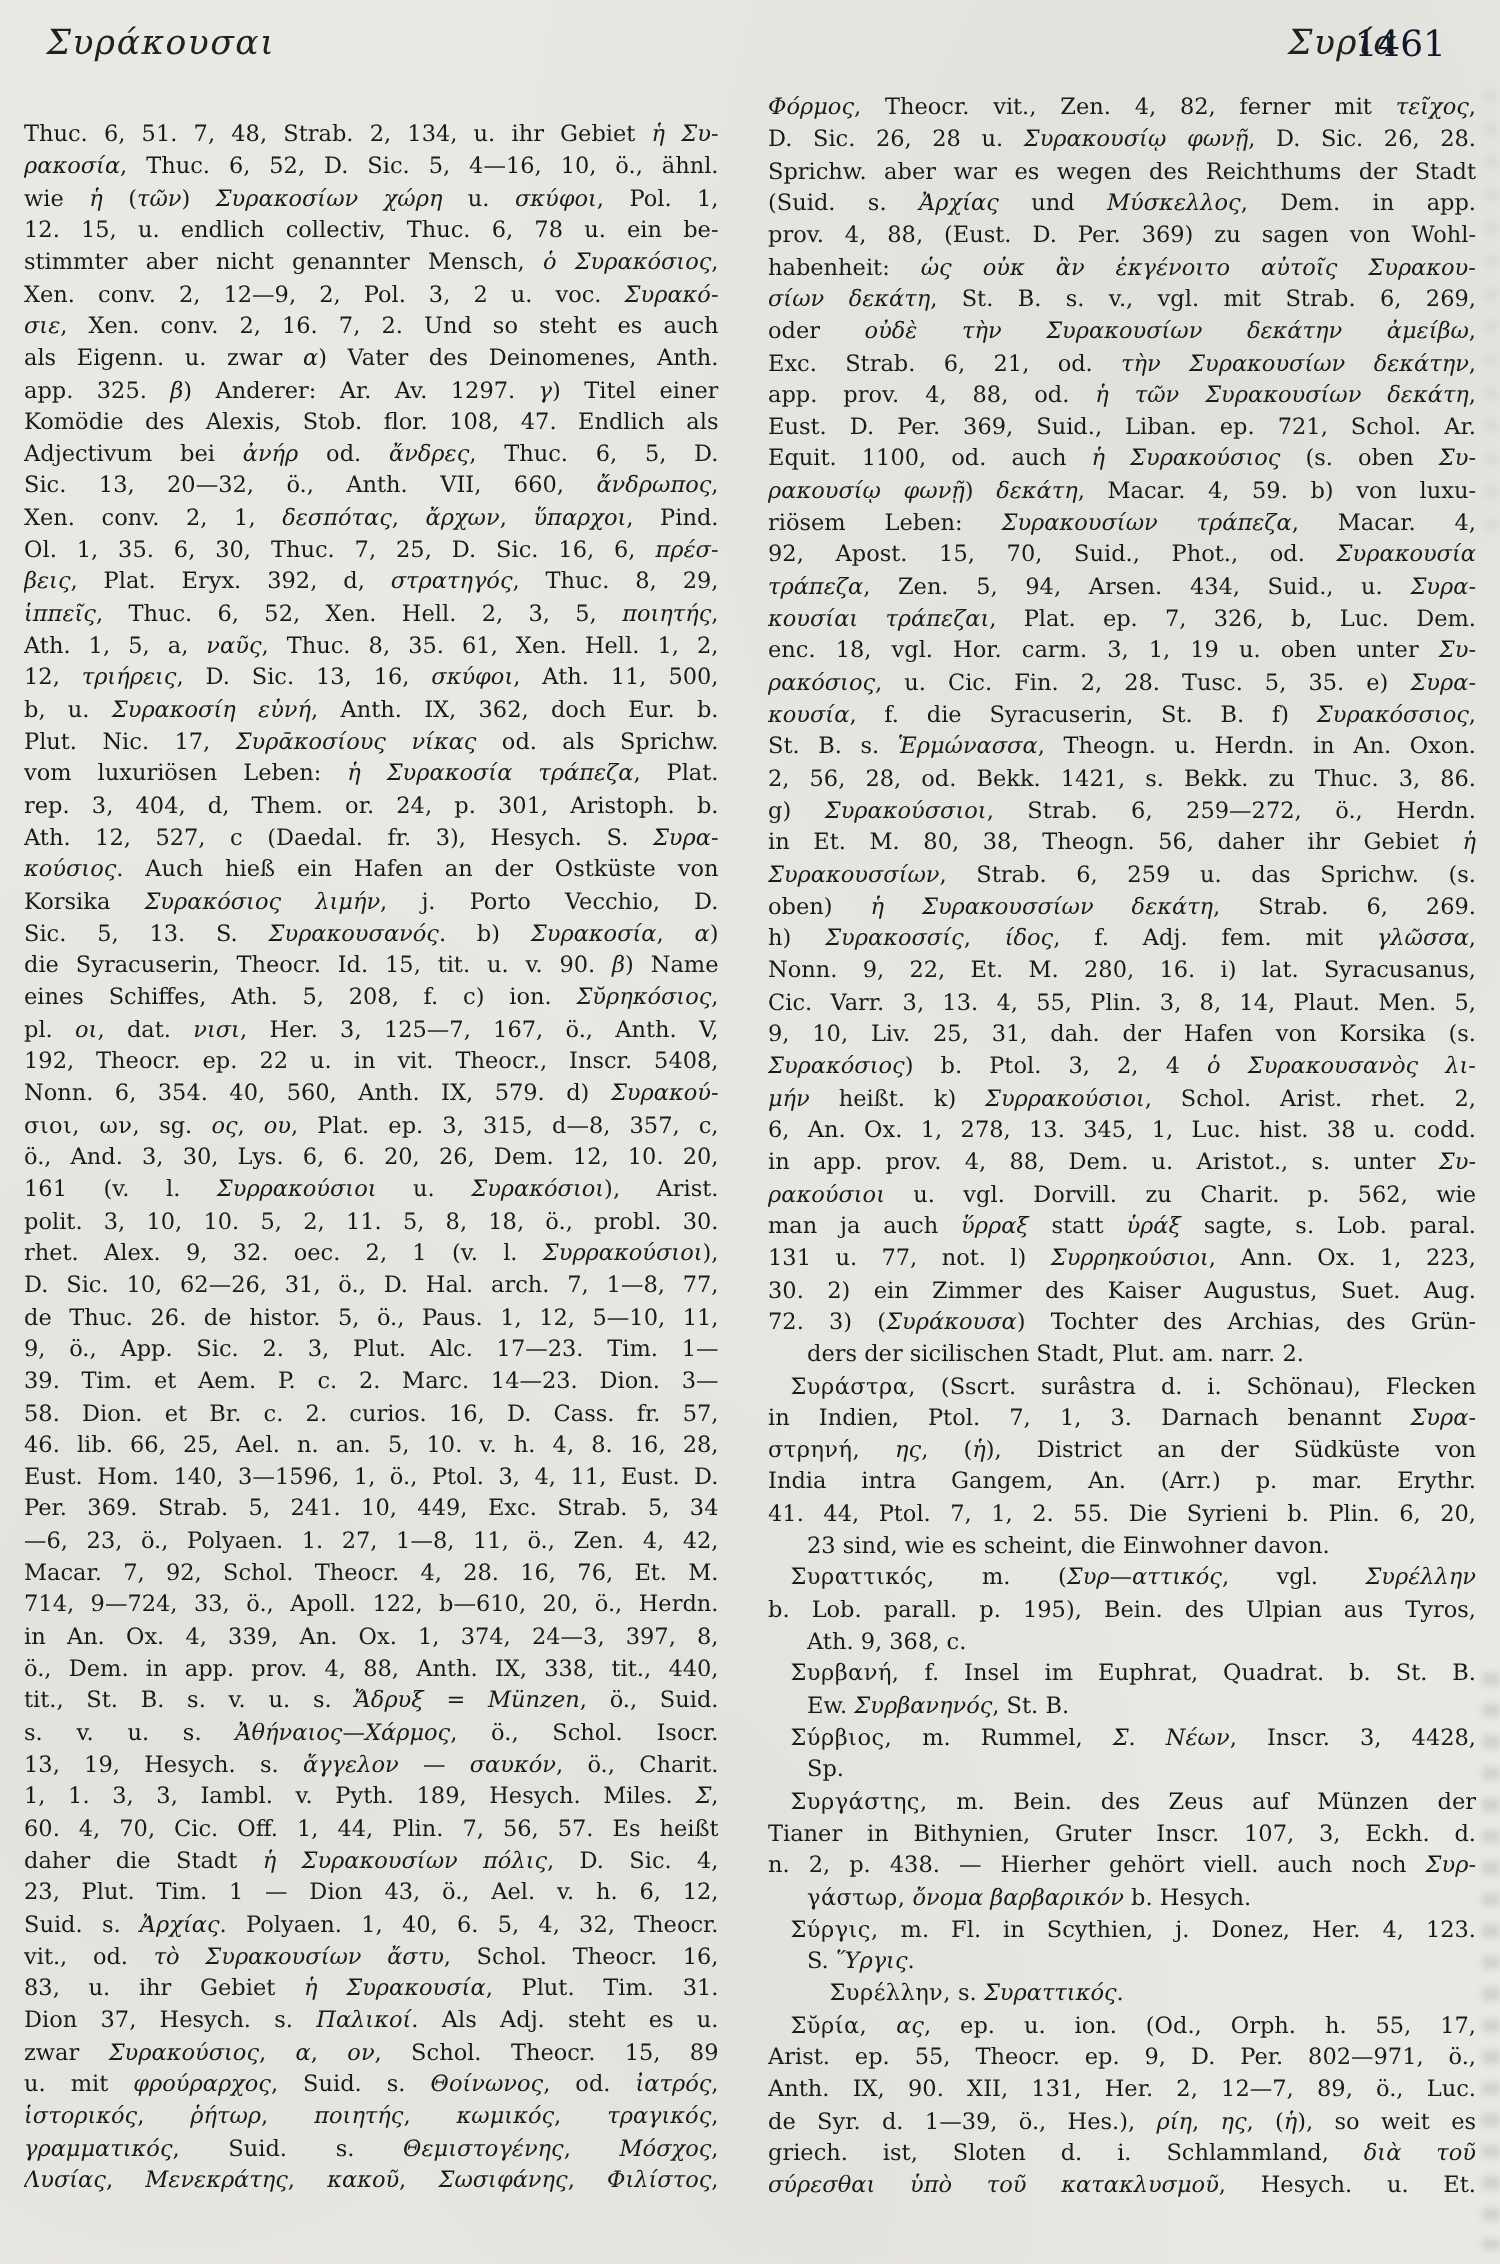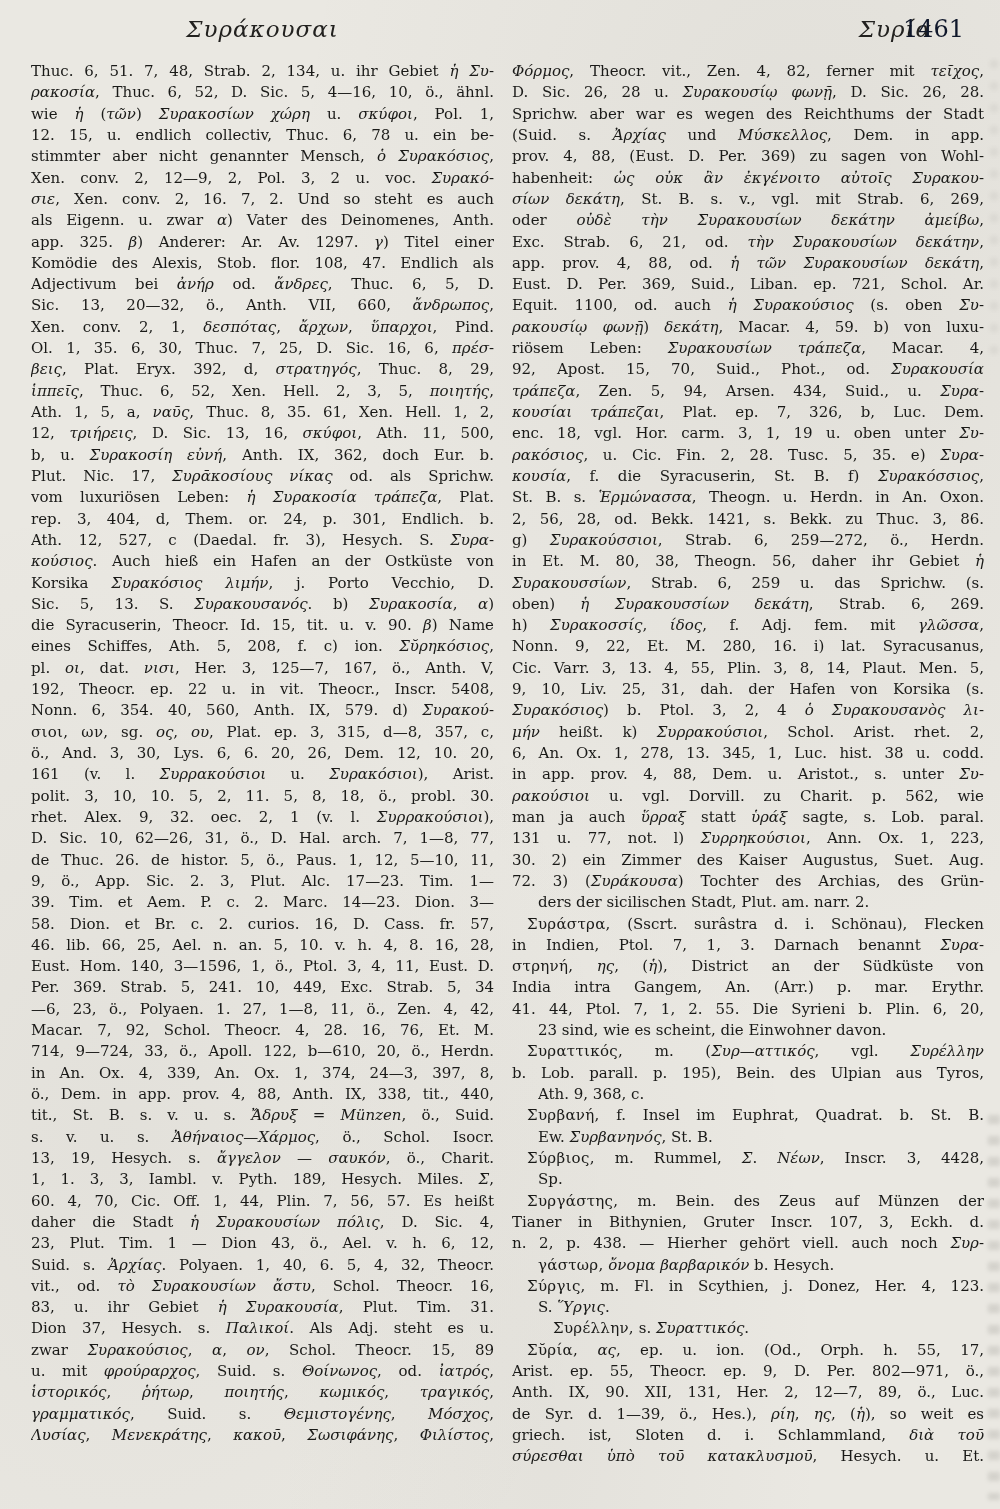--- a/index.html
+++ b/index.html
@@ -7,26 +7,26 @@
     width:1000px;height:1509px;position:relative;overflow:hidden;
     font-family:"DejaVu Serif", serif;color:#1a1a18;
     background:
       radial-gradient(ellipse at 80% 15%, rgba(110,108,100,0.07), transparent 45%),
       radial-gradient(ellipse at 12% 75%, rgba(110,108,100,0.06), transparent 40%),
       radial-gradient(ellipse at 55% 95%, rgba(110,108,100,0.05), transparent 35%),
       #eae8e2;
   }
   .hdr{position:absolute;top:16px;height:30px;font-size:23px;font-style:italic;
        letter-spacing:1px;color:#22211f;}
-  .hdr-left{left:31px;width:463px;text-align:center;}
+  .hdr-left{left:31px;width:463px;}
   .hdr-right{left:512px;width:420px;text-align:right;}
   .page-num{position:absolute;top:15px;right:36px;font-size:24px;font-style:normal;
        font-family:"DejaVu Serif", serif;color:#0f172a;}
   .column{position:absolute;top:61px;font-size:15px;line-height:21.32px;}
-  .col-left{left:31px;width:463px;}
+  .col-left{left:16px;width:463px;margin-top:18px;}
   .col-right{left:512px;width:472px;}
   .line{height:21.32px;overflow:hidden;text-align:justify;text-align-last:justify;}
   .line.end{text-align-last:left;margin-left:26px;}
   .line.para{text-indent:15px;}
   .gk{font-style:italic;}
   .line b{font-weight:400;letter-spacing:0.3px;}
   .line b .gk{font-style:normal;}
   .bleed{position:absolute;right:0;top:1115px;width:12px;height:385px;opacity:.28;
        filter:blur(2px);
        background:repeating-linear-gradient(to bottom,rgba(90,88,82,.55) 0 9px,transparent 9px 21px);}
@@ -56,21 +56,21 @@
     <div class="line">Sic. 13, 20—32, ö., Anth. VII, 660, <span class="gk">ἄνδρωπος</span>,</div>
     <div class="line">Xen. conv. 2, 1, <span class="gk">δεσπότας</span>, <span class="gk">ἄρχων</span>, <span class="gk">ὕπαρχοι</span>, Pind.</div>
     <div class="line">Ol. 1, 35. 6, 30, Thuc. 7, 25, D. Sic. 16, 6, <span class="gk">πρέσ</span>-</div>
     <div class="line"><span class="gk">βεις</span>, Plat. Eryx. 392, d, <span class="gk">στρατηγός</span>, Thuc. 8, 29,</div>
     <div class="line"><span class="gk">ἱππεῖς</span>, Thuc. 6, 52, Xen. Hell. 2, 3, 5, <span class="gk">ποιητής</span>,</div>
     <div class="line">Ath. 1, 5, a, <span class="gk">ναῦς</span>, Thuc. 8, 35. 61, Xen. Hell. 1, 2,</div>
     <div class="line">12, <span class="gk">τριήρεις</span>, D. Sic. 13, 16, <span class="gk">σκύφοι</span>, Ath. 11, 500,</div>
     <div class="line">b, u. <span class="gk">Συρακοσίη</span> <span class="gk">εὐνή</span>, Anth. IX, 362, doch Eur. b.</div>
     <div class="line">Plut. Nic. 17, <span class="gk">Συρᾱκοσίους</span> <span class="gk">νίκας</span> od. als Sprichw.</div>
     <div class="line">vom luxuriösen Leben: <span class="gk">ἡ</span> <span class="gk">Συρακοσία</span> <span class="gk">τράπεζα</span>, Plat.</div>
-    <div class="line">rep. 3, 404, d, Them. or. 24, p. 301, Endlich. b.</div>
+    <div class="line">rep. 3, 404, d, Them. or. 24, p. 301, Aristoph. b.</div>
     <div class="line">Ath. 12, 527, c  (Daedal. fr. 3),  Hesych. S. <span class="gk">Συρα</span>-</div>
     <div class="line"><span class="gk">κούσιος</span>.  Auch hieß ein Hafen an der Ostküste von</div>
     <div class="line">Korsika <span class="gk">Συρακόσιος</span> <span class="gk">λιμήν</span>, j. Porto Vecchio, D.</div>
     <div class="line">Sic. 5, 13. S. <span class="gk">Συρακουσανός</span>. b) <span class="gk">Συρακοσία</span>, <span class="gk">α</span>)</div>
     <div class="line">die Syracuserin, Theocr. Id. 15, tit. u. v. 90. <span class="gk">β</span>) Name</div>
     <div class="line">eines Schiffes, Ath. 5, 208, f.  c) ion. <span class="gk">Σῠρηκόσιος</span>,</div>
     <div class="line">pl. <span class="gk">οι</span>, dat. <span class="gk">νισι</span>, Her. 3, 125—7, 167, ö., Anth. V,</div>
     <div class="line">192, Theocr. ep. 22 u. in vit. Theocr., Inscr. 5408,</div>
     <div class="line">Nonn. 6, 354. 40, 560, Anth. IX, 579.  d) <span class="gk">Συρακού</span>-</div>
     <div class="line"><b><span class="gk">σιοι</span>, <span class="gk">ων</span>,</b> sg. <span class="gk">ος</span>, <span class="gk">ου</span>, Plat. ep. 3, 315, d—8, 357, c,</div>

